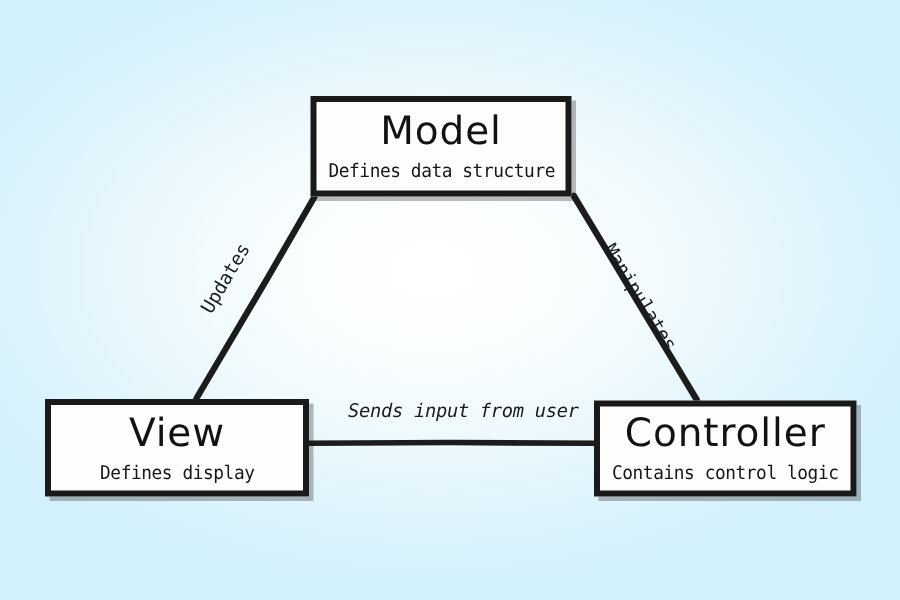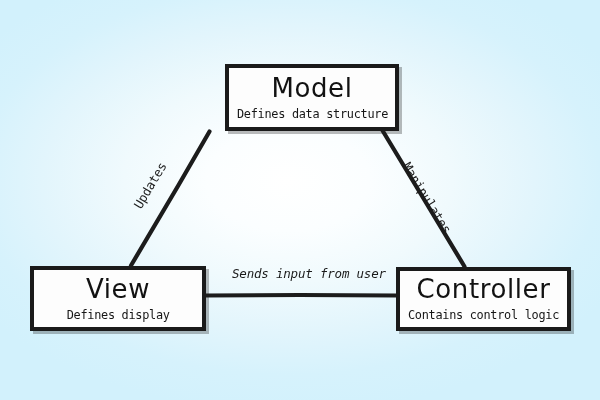--- a/index.html
+++ b/index.html
@@ -70,21 +70,21 @@
     font-size: 12.5px;
     line-height: 1.1;
     letter-spacing: -0.3px;
     color: #161616;
     margin-top: 5px;
     white-space: nowrap;
     transform: scaleX(0.95);
   }
 
   #node-model {
-    left: 225px;
+    left: 207px;
     top: 64px;
     width: 174px;
     height: 67px;
     text-align: right;
   }
   #node-view {
     left: 30px;
     top: 266px;
     width: 176px;
     height: 65px;

